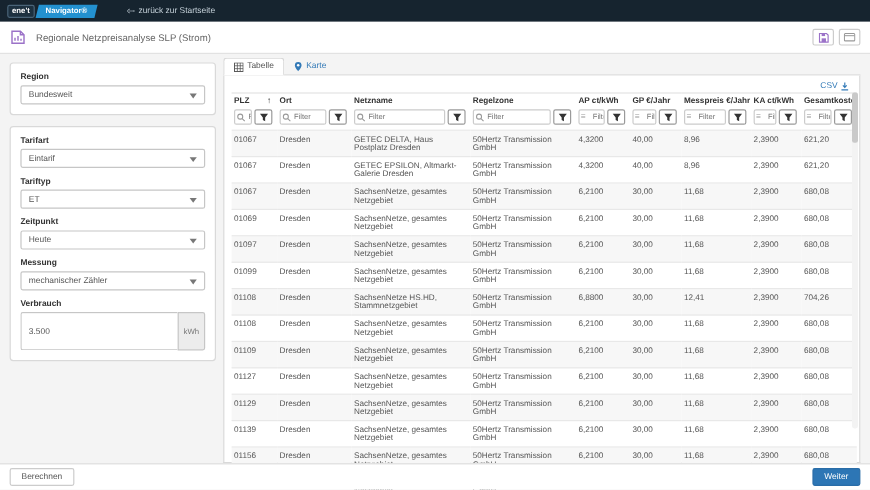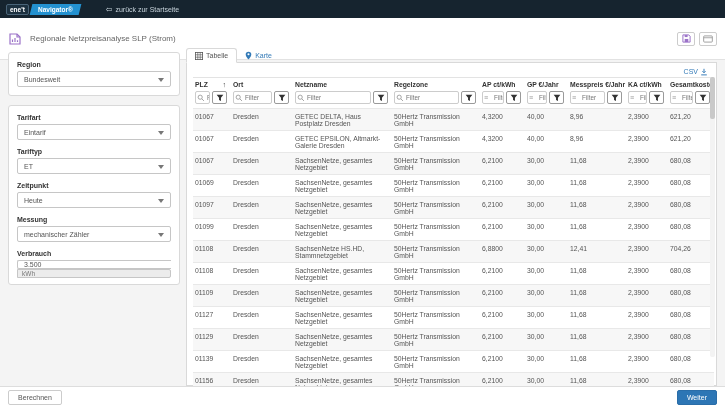--- a/index.html
+++ b/index.html
@@ -9,35 +9,35 @@
   
   .navbar { position:absolute; top:0; left:0; width:725px; height:18px; background:#16242f; display:flex; align-items:center; padding-left:6px; z-index:5; }
   .logo { display:flex; align-items:center; }
   .logo-enet { color:#fff; font-size:6.5px; font-weight:bold; border:1px solid #4a6478; border-radius:2px; padding:1px 3px; margin-right:2px; background:#1d3140; }
   .logo-nav { background:#2391d0; color:#fff; font-size:6.5px; font-weight:bold; padding:2px 7px; transform:skewX(-14deg); }
   .logo-nav span { display:inline-block; transform:skewX(14deg); }
   .back-link { margin-left:26px; color:#c6d2da; font-size:7px; display:flex; align-items:center; gap:3px; cursor:pointer; }
   .back-arrow { font-size:8px; }
 
   
-  .page-header { position:absolute; top:18px; left:0; width:725px; height:42px; background:#fff; border-bottom:1px solid #e2e2e2; display:flex; align-items:center; padding:0 8px; }
+  .page-header { position:absolute; top:18px; left:0; width:725px; height:27px; background:#fff; border-bottom:1px solid #e2e2e2; display:flex; align-items:center; padding:0 8px; }
   .ph-icon { width:14px; height:14px; margin-right:8px; }
   .ph-title { font-size:8px; color:#666; }
   .ph-actions { margin-left:auto; display:flex; gap:4px; }
   .icon-btn { width:18px; height:14px; border:1px solid #ccc; border-radius:2px; background:#fff; display:flex; align-items:center; justify-content:center; cursor:pointer; }
 
   
   .sidebar { position:absolute; left:8px; top:52px; width:172px; }
   .card { background:#fff; border:1px solid #d9d9d9; border-radius:3px; padding:8px; margin-bottom:9px; }
   .fgroup { margin-bottom:8px; }
   .fgroup:last-child { margin-bottom:0; }
   .flabel { font-size:7px; font-weight:bold; color:#333; margin-bottom:3px; }
   .select-box { position:relative; height:16px; border:1px solid #c6c6c6; border-radius:2px; background:#fff; font-size:7px; color:#555; display:flex; align-items:center; padding-left:6px; cursor:pointer; }
   .select-box::after { content:""; position:absolute; right:6px; top:6px; border-left:3px solid transparent; border-right:3px solid transparent; border-top:4px solid #777; }
-  .input-group { display:flex; height:16px;flex-direction:column; }
+  .input-group { display:flex; height:32px; }
   .input-group input { flex:1; min-width:0; border:1px solid #c6c6c6; border-right:none; border-radius:2px 0 0 2px; font-size:7px; color:#555; padding-left:6px; font-family:"Liberation Sans",sans-serif; }
   .input-addon { border:1px solid #c6c6c6; border-radius:0 2px 2px 0; background:#ececec; font-size:6.5px; color:#777; display:flex; align-items:center; padding:0 4px; }
 
   
   .main { position:absolute; left:186px; top:48px; width:531px; bottom:22px; }
   .tabbar { display:flex; height:15px; border-bottom:1px solid #d9d9d9; }
   .tab { font-size:7px; padding:2px 8px; display:flex; align-items:center; gap:3px; cursor:pointer; }
   .tab.active { background:#fff; border:1px solid #d9d9d9; border-bottom:1px solid #fff; border-radius:3px 3px 0 0; color:#555; margin-bottom:-1px; }
   .tab.inactive { color:#337ab7; }
   .panel-body { position:absolute; top:15px; left:0; right:0; bottom:0; background:#fff; border:1px solid #d9d9d9; border-top:none; padding:3px 8px 2px 6px; }

